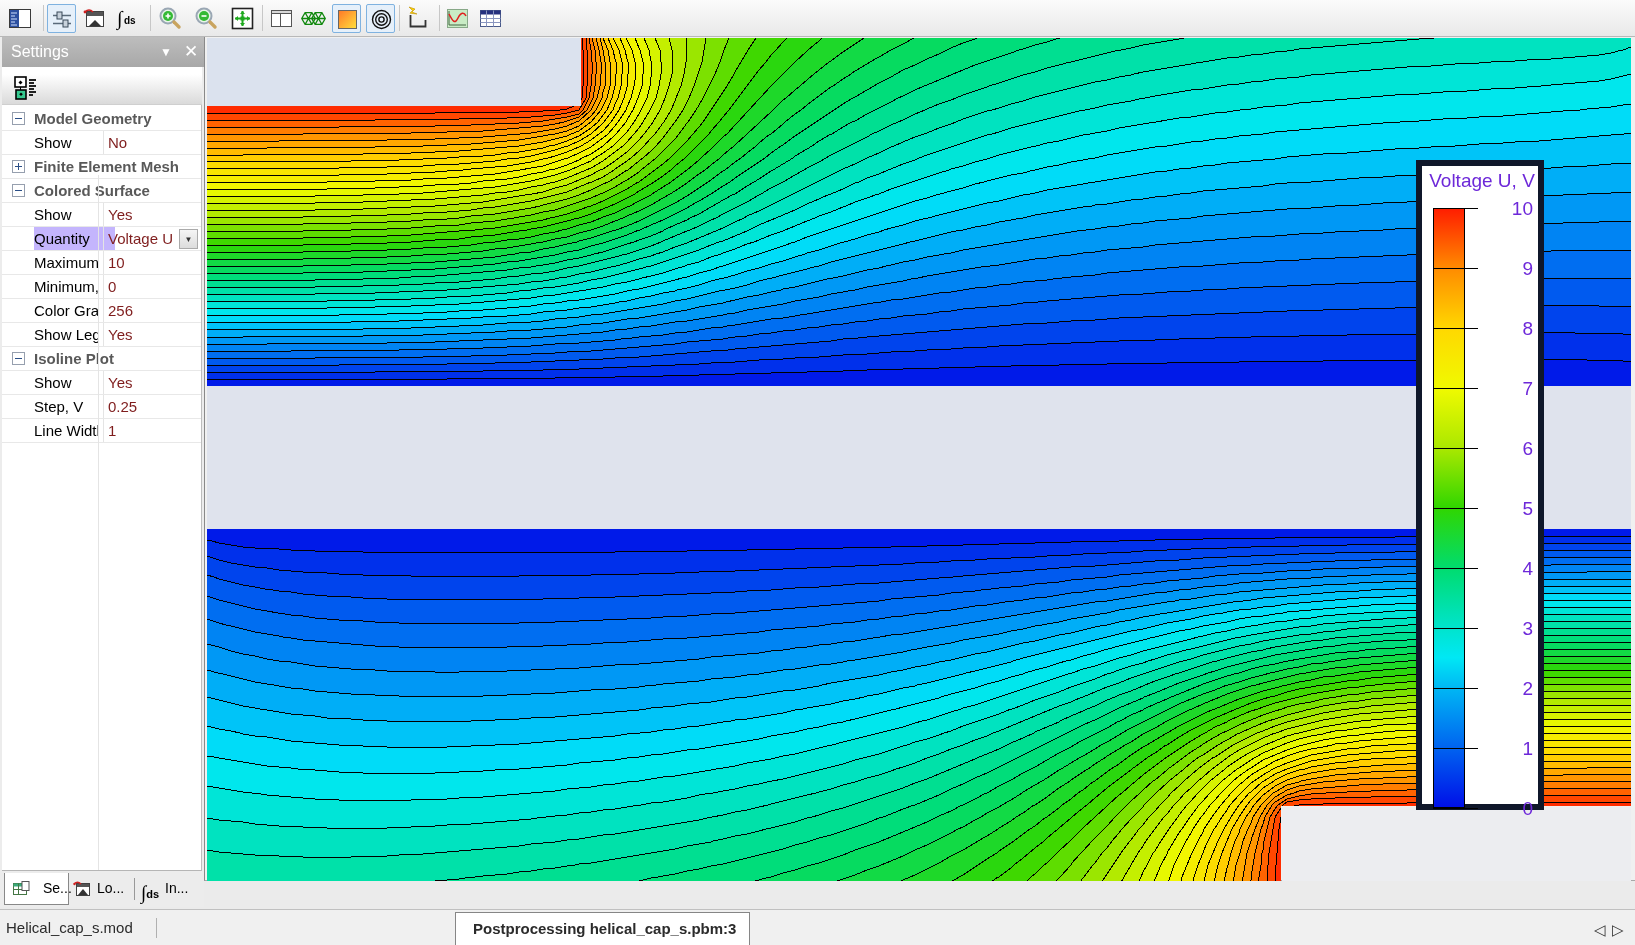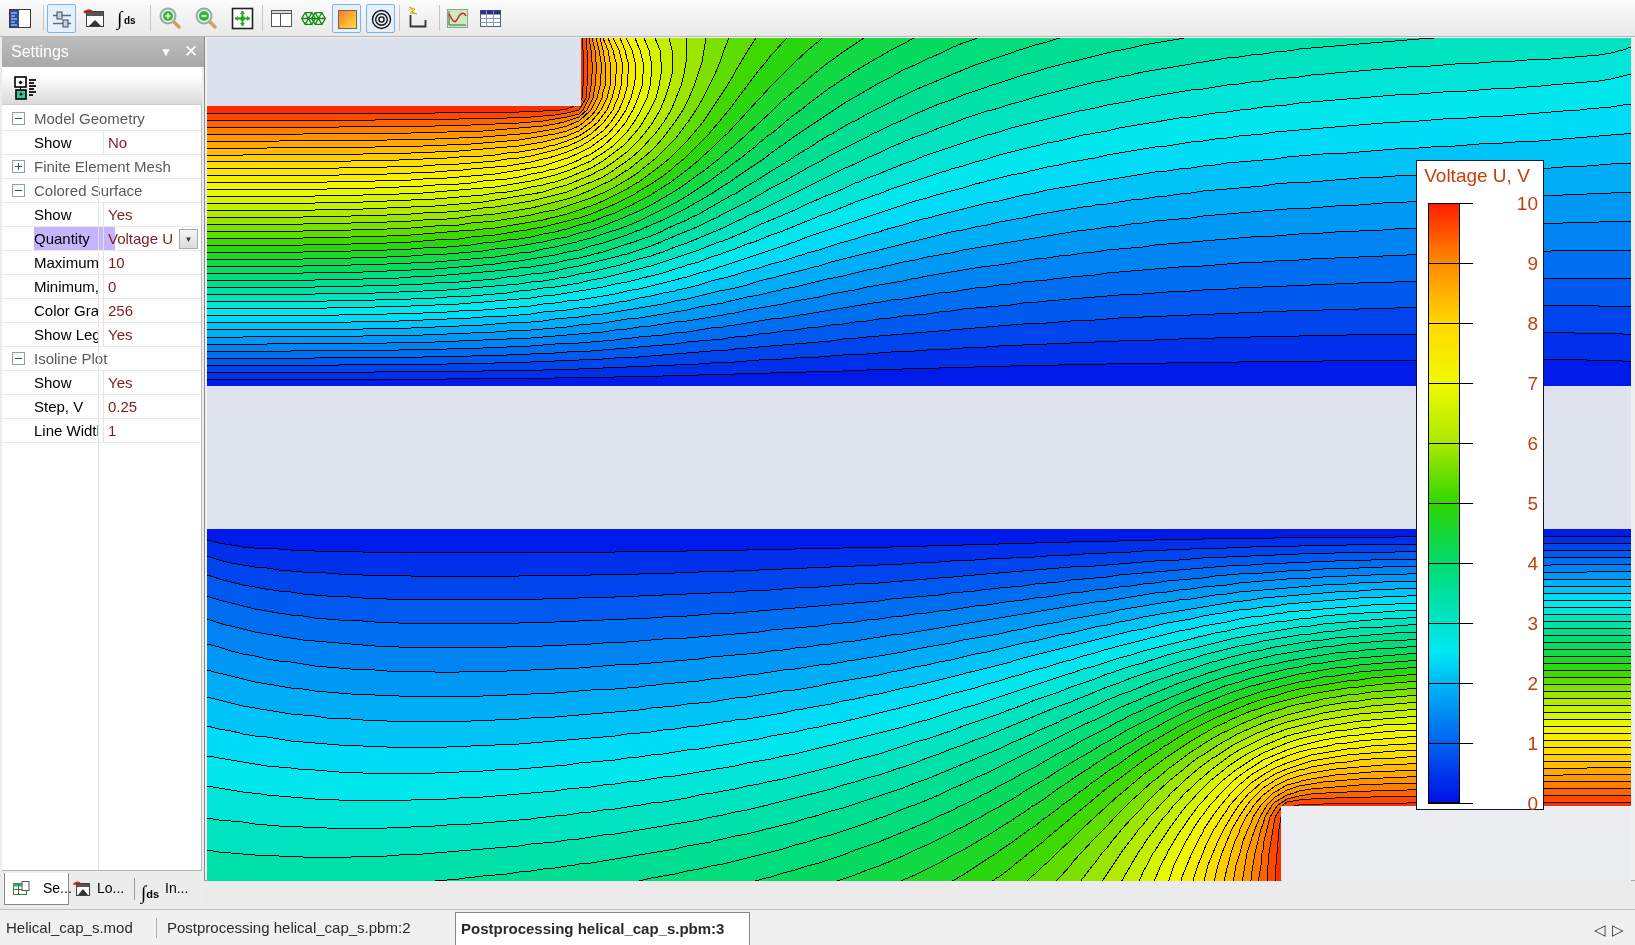--- a/index.html
+++ b/index.html
@@ -17,48 +17,48 @@
     background:linear-gradient(#bdbdbd,#a8a8a8); color:#fff; font-size:16px; line-height:30px; padding-left:9px; }
   #ptbar { position:absolute; left:2px; top:30px; width:200px; height:38px;
     background:linear-gradient(#ffffff 20%,#dadada); border-bottom:1px solid #cfcfcf;}
   #pgrid { position:absolute; left:2px; top:68px; width:200px; height:766px; background:#fff; border-right:1px solid #bdbdbd; border-bottom:1px solid #b5b5b5;}
   #pgrid .coldiv { position:absolute; left:96px; top:70px; bottom:0; width:1px; background:#e4e4e4; }
   .prow { position:relative; height:24px; border-bottom:1px solid #e8e8e8; font-size:15px; }
   .prow .lab { position:absolute; left:32px; top:0; width:64px; height:23px; line-height:23px;
      white-space:nowrap; overflow:hidden; color:#000; }
   .prow .val { position:absolute; left:101px; top:0; width:98px; height:23px; line-height:23px;
      white-space:nowrap; overflow:hidden; color:#7f1d1d; border-left:1px solid #e4e4e4; padding-left:4px;}
-  .prow.cat { font-weight:normal; color:#595959; }
+  .prow.cat { font-weight:bold; color:#595959; }
   .prow.cat .lab { width:170px; color:#595959; }
   .pmbox { position:absolute; left:10px; top:5px; width:13px; height:13px; border:1px solid #969fae;
      background:#fff; }
   .pmbox:before { content:""; position:absolute; left:2px; top:5px; width:7px; height:1px; background:#2b4f87; }
   .pmbox.plus:after { content:""; position:absolute; left:5px; top:2px; width:1px; height:7px; background:#2b4f87; }
   
   #minitabs { position:absolute; left:0px; top:835px; width:204px; height:35px; background:#ececec; }
   .mtab { position:absolute; top:1px; height:32px; font-size:14px; color:#000; }
   .mtab.active { background:#fff; border:1px solid #888; border-top:none; }
   
   #plotwrap { position:absolute; left:204px; top:37px; width:1431px; height:844px;
      border-left:1px solid #898989; border-bottom:1px solid #a8a8a8; background:#f0f0f0; }
   #fieldsvg { position:absolute; left:2px; top:1px; }
   
   #legend { position:absolute; left:1416px; top:160px; width:128px; height:650px; background:#fff;
-     border:1px solid #0f172a; font-size:19px; color:#c2410c; }
+     border:6px solid #0f172a; font-size:19px; color:#6d28d9; }
   #legend .title { position:absolute; left:0; top:4px; width:120px; text-align:center; }
   #lbar { position:absolute; left:11px; top:42px; width:32px; height:600px; border:1px solid #000;
      background:linear-gradient(#ff1e00,#ff8c00 10%,#ffd800 20%,#f0fa00 30%,#aae800 40%,#30d600 50%,#00dc6e 60%,#00e4cc 70%,#00e8f4 75%,#00b8f4 80%,#0064f0 90%,#0010e8); }
   .ltick { position:absolute; left:11px; width:45px; height:1px; background:#000; }
   .llab { position:absolute; right:5px; width:30px; text-align:right; font-size:19px; }
   
   #tabbar { position:absolute; left:0; top:909px; width:1635px; height:36px; background:#f0f0f0;
      border-top:1px solid #c0c0c0; font-size:15px; color:#2b2b2b; }
   #tabbar .tab { position:absolute; top:0; height:36px; line-height:36px; }
   #tabbar .tabactive { position:absolute; left:455px; top:2px; height:34px; width:295px; background:#fff;
-     border:1px solid #868686; border-bottom:none; font-weight:bold; line-height:32px; padding-left:5px; font-size:15px;}
+     border:1px solid #868686; border-bottom:none; font-weight:bold; line-height:32px; padding-left:17px; font-size:15px;}
   #tabbar .tsep { position:absolute; top:8px; width:1px; height:20px; background:#b0b0b0; }
   .arrowbtn { position:absolute; top:11px; font-size:15px; color:#333; }
 #combo { position:absolute; left:177px; top:2px; width:19px; height:20px;
   background:linear-gradient(#f5f5f5,#dcdcdc); border:1px solid #aaa; font-size:8px; text-align:center;
   line-height:20px; color:#333; }
 </style>
 </head>
 <body>
 
 <div id="toolbar">
@@ -399,17 +399,16 @@
     <div class="llab" style="top:152px;">8</div>
     <div class="ltick" style="top:102px;"></div>
     <div class="llab" style="top:92px;">9</div>
     <div class="ltick" style="top:42px;"></div>
     <div class="llab" style="top:32px;">10</div>
 </div>
 
 <div id="tabbar">
   <div class="tab" style="left:6px;">Helical_cap_s.mod</div>
   <div class="tsep" style="left:156px;"></div>
-  <div class="tab" style="left:167px;">Postprocessing helical_cap_s.pbm:2</div>
   <div class="tabactive">Postprocessing helical_cap_s.pbm:3</div>
   <div class="arrowbtn" style="left:1594px;">◁</div>
   <div class="arrowbtn" style="left:1612px;">▷</div>
 </div>
 
 </body></html>

